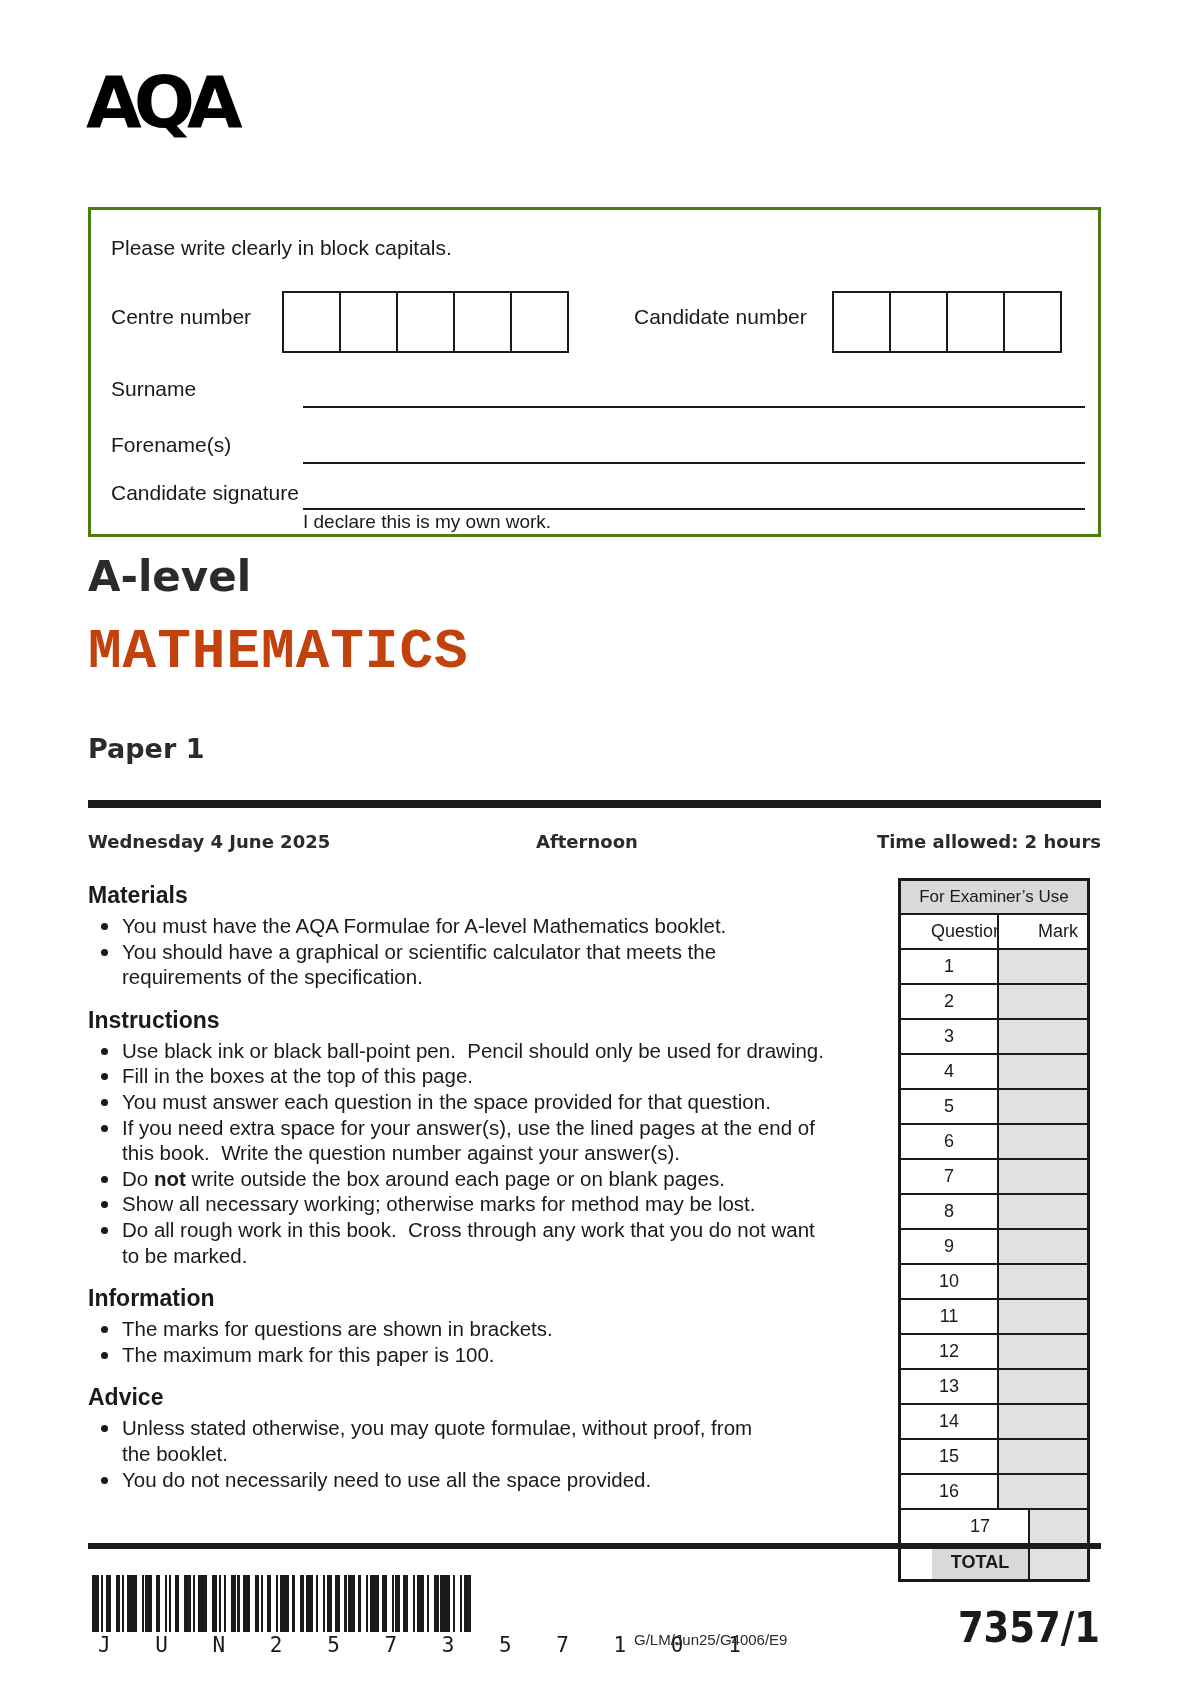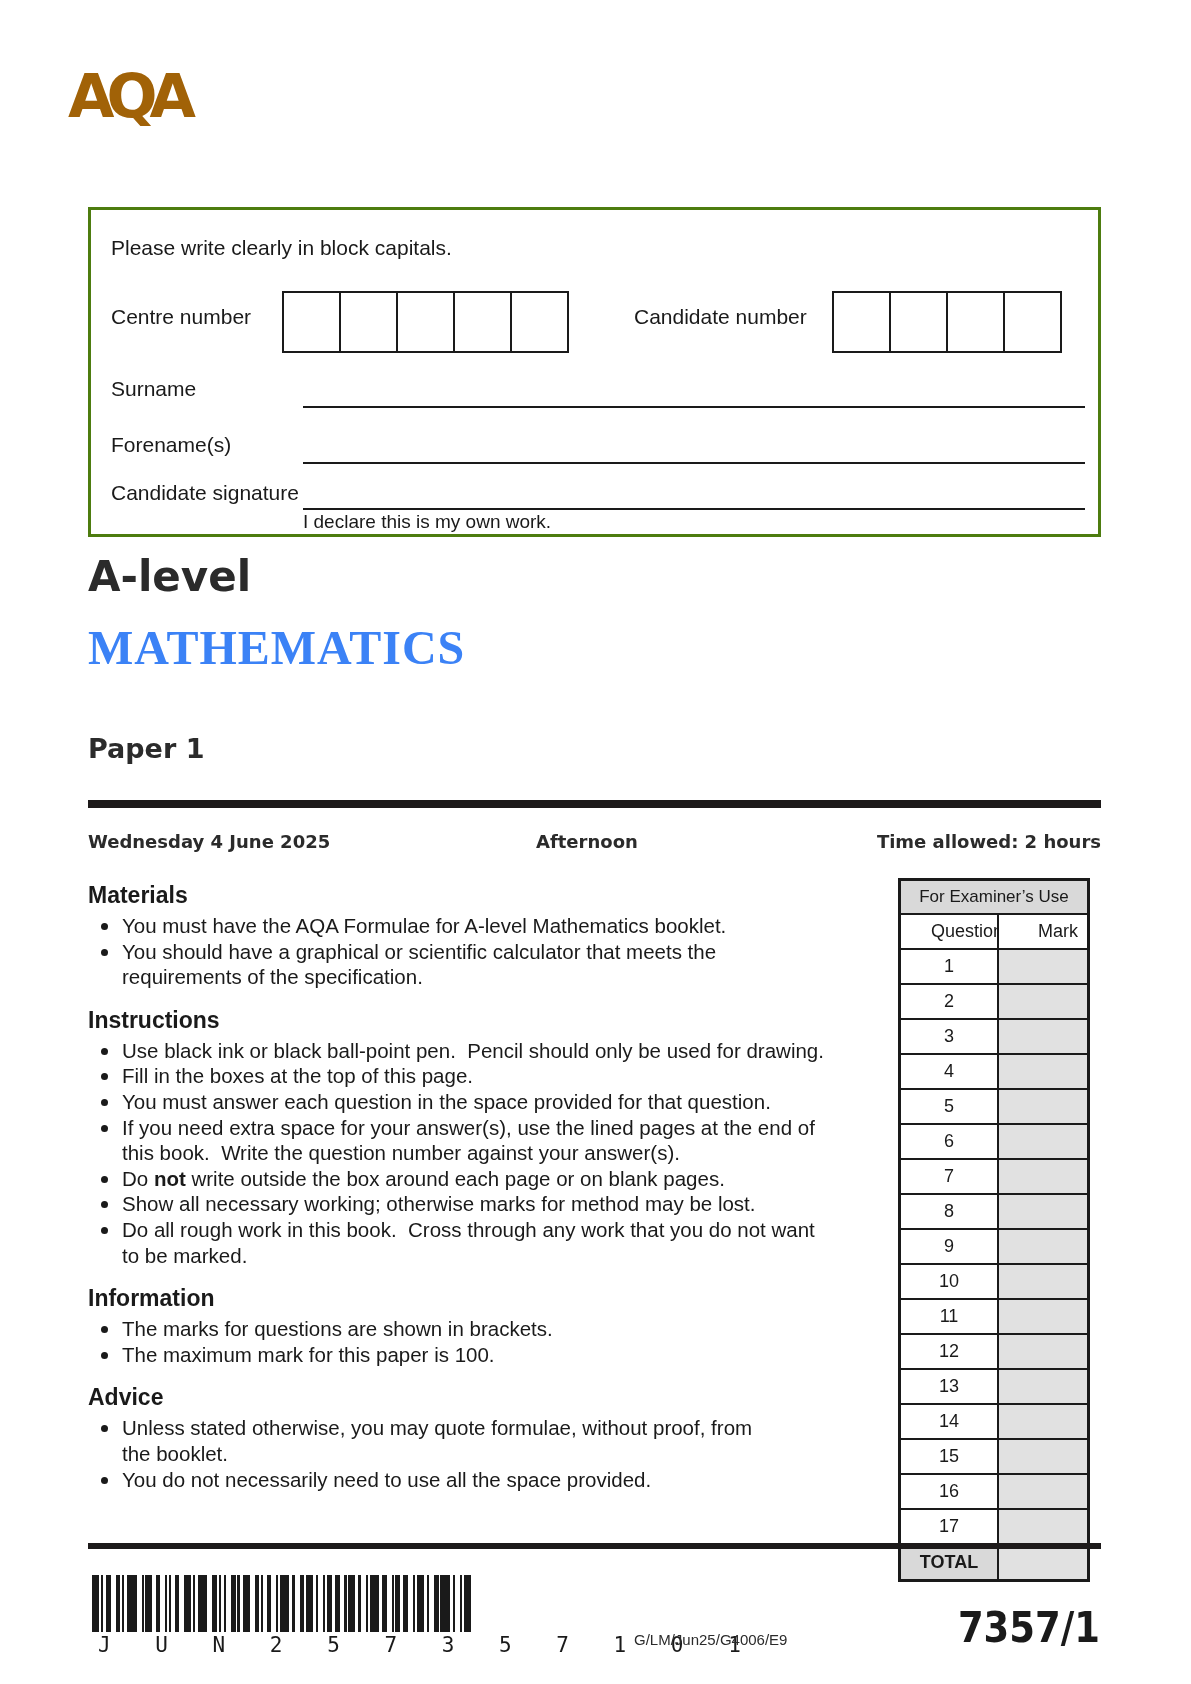--- a/index.html
+++ b/index.html
@@ -1,39 +1,39 @@
 <!DOCTYPE html>
 <html><head>
 <meta charset="utf-8">
 <style>
   html,body{margin:0;padding:0;background:#fff;}
   .page{position:relative;width:1191px;height:1684px;background:#ffffff;overflow:hidden;
         font-family:"Liberation Sans", sans-serif;color:#1a1a1a;}
 
   
-  .logo{position:absolute;left:68px;top:66px;font-family:"DejaVu Sans",sans-serif;
-        font-weight:bold;font-size:60px;letter-spacing:-8px;color:#a16207;line-height:1;}
+  .logo{position:absolute;left:86px;top:66px;font-family:"DejaVu Sans",sans-serif;
+        font-weight:bold;font-size:72px;letter-spacing:-8px;color:#000000;line-height:1;}
 
   
   .cand-box{position:absolute;left:88px;top:207px;width:1013px;height:330px;
             border:3px solid #4d7c0f;box-sizing:border-box;}
   .cand-instruction{position:absolute;left:20px;top:26px;font-size:21px;}
   .cell-row-label{position:absolute;font-size:21px;}
   .cells{position:absolute;display:flex;}
   .cell{width:55px;height:58px;border:2px solid #1a1a1a;background:#fff;margin-left:-2px;}
   .cell:first-child{margin-left:0;}
   .field-label{position:absolute;left:20px;font-size:21px;}
   .field-line{position:absolute;border-bottom:2px solid #1a1a1a;height:0;}
   .declaration{position:absolute;left:212px;top:301px;font-size:19px;}
 
   
   .t-qual{position:absolute;left:88px;top:552px;font-family:"DejaVu Sans",sans-serif;
           font-weight:bold;font-size:42px;color:#2b2b2b;}
-  .t-subj{position:absolute;left:88px;top:620px;font-family:Liberation Serif, serif;
-          font-weight:bold;font-size:48px;letter-spacing:1px;color:#3b82f6;}
+  .t-subj{position:absolute;left:88px;top:620px;font-family:Liberation Mono, monospace;
+          font-weight:bold;font-size:56px;letter-spacing:1px;color:#c2410c;}
   .t-paper{position:absolute;left:88px;top:733px;font-family:"DejaVu Sans",sans-serif;
           font-weight:bold;font-size:27px;color:#2b2b2b;}
 
   .rule-top{position:absolute;left:88px;top:800px;width:1013px;height:8px;background:#1d1a1a;}
   .rule-bottom{position:absolute;left:88px;top:1543px;width:1013px;height:6px;background:#1d1a1a;}
 
   
   .session{position:absolute;left:88px;top:831px;width:1013px;height:34px;
            font-family:"DejaVu Sans",sans-serif;font-weight:bold;font-size:18px;color:#2b2b2b;}
   .session .date{position:absolute;left:0;top:0;}
@@ -49,21 +49,21 @@
                white-space:pre-wrap;}
   .dot{position:absolute;left:13px;top:10px;width:7px;height:7px;border-radius:50%;
        background:#1a1a1a;}
 
   
   .exam-table{position:absolute;left:898px;top:878px;width:192px;
               border:3px solid #1a1a1a;box-sizing:border-box;background:#fff;font-size:18px;}
   .et-title{height:32px;line-height:32px;text-align:center;background:#d9d9d9;
             border-bottom:2px solid #1a1a1a;font-size:17px;}
   .et-row{display:flex;height:33px;line-height:33px;border-bottom:2px solid #1a1a1a;}
-  .et-row:last-child{border-bottom:none;}
+  .et-row:last-child{border-bottom:none;padding-left:31px;}
   .et-q{width:98px;text-align:center;border-right:2px solid #1a1a1a;box-sizing:border-box;background:#fff;}
   .et-m{flex:1;background:#e1e1e1;}
   .et-head .et-q,.et-head .et-m{background:#fff;text-align:center;padding-left:30px;}
   .et-total{border-top:3px solid #c4b5fd;font-weight:bold;}
   .et-total .et-q{background:#d9d9d9;}
 
   
   .barcode{position:absolute;left:92px;top:1575px;width:382px;height:57px;
            display:flex;align-items:stretch;}
   .barcode .bar{background:#1a1a1a;height:100%;}

